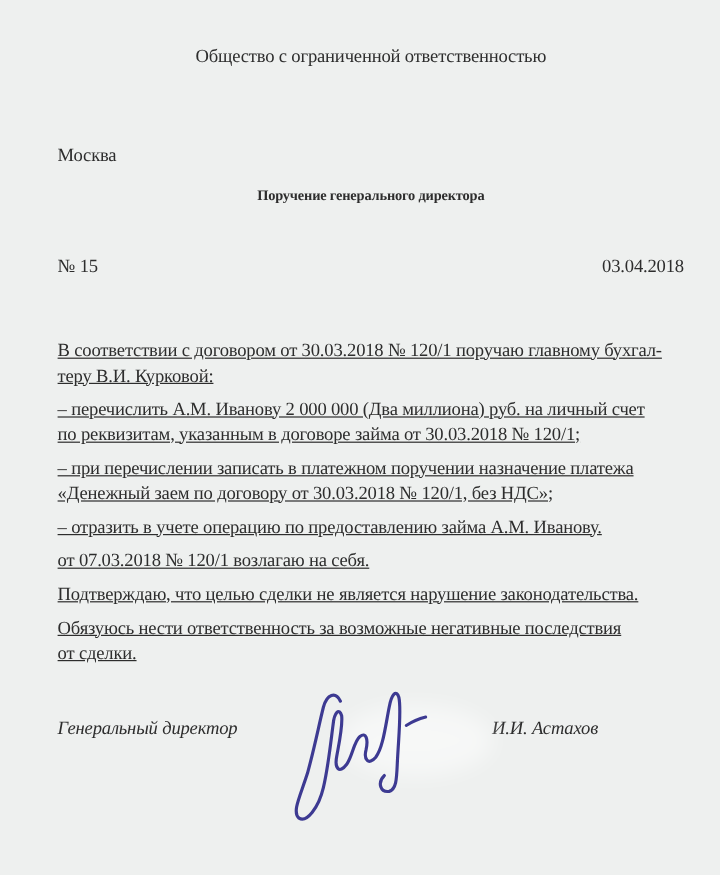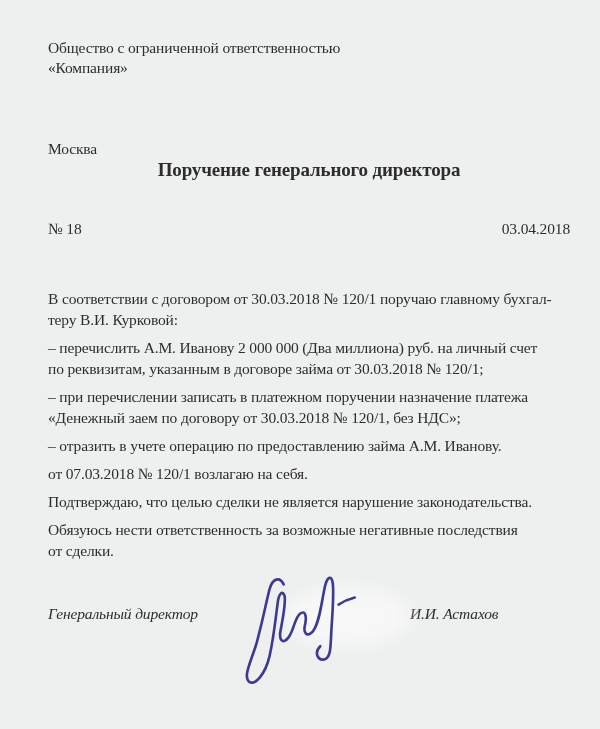--- a/index.html
+++ b/index.html
@@ -17,31 +17,33 @@
     width: 600px;
     height: 729px;
     box-sizing: border-box;
     padding: 38px 30px 0 48px;
     font-family: "Liberation Serif", "DejaVu Serif", serif;
     font-size: 15.5px;
     letter-spacing: -0.15px;
     color: #2d2d2d;
   }
   .company {
+    text-align: center;
     line-height: 19.5px;
   }
   .company .line { display: block; }
   .city {
     margin-top: 61px;
     line-height: 21px;
   }
   .doc-title {
+    margin-top: 13px;
     text-align: center;
     font-weight: bold;
-    font-size: 19px;
+    font-size: 12px;
     line-height: 21px;
   }
   .meta-row {
     margin-top: 38px;
     display: flex;
     justify-content: space-between;
     line-height: 21px;
   }
   .body-text {
     margin-top: 49px;
@@ -49,20 +51,21 @@
   .para {
     margin: 0;
     line-height: 21px;
   }
   .para + .para {
     margin-top: 7px;
   }
   .para .line {
     display: block;
     white-space: nowrap;
+    text-decoration: underline;
   }
   .sign-row {
     position: relative;
     margin-top: 42px;
     height: 21px;
     line-height: 21px;
     font-style: italic;
   }
   .sign-name {
     position: absolute;
@@ -89,29 +92,28 @@
     height: 132px;
   }
 </style>
 </head>
 <body style="background: rgb(238, 240, 239);">
 
 <div class="page" style="color: rgb(45, 45, 45);">
 
   <div class="company">
     <span class="line">Общество с ограниченной ответственностью</span>
-    <span class="line">«Компания»</span>
   </div>
 
   <div class="city">Москва</div>
 
   <div class="doc-title">Поручение генерального директора</div>
 
   <div class="meta-row">
-    <span>№ 18</span>
+    <span>№ 15</span>
     <span>03.04.2018</span>
   </div>
 
   <div class="body-text">
     <p class="para">
       <span class="line">В соответствии с договором от 30.03.2018 № 120/1 поручаю главному бухгал-</span>
       <span class="line">теру В.И. Курковой:</span>
     </p>
     <p class="para">
       <span class="line">– перечислить А.М. Иванову 2 000 000 (Два миллиона) руб. на личный счет</span>

